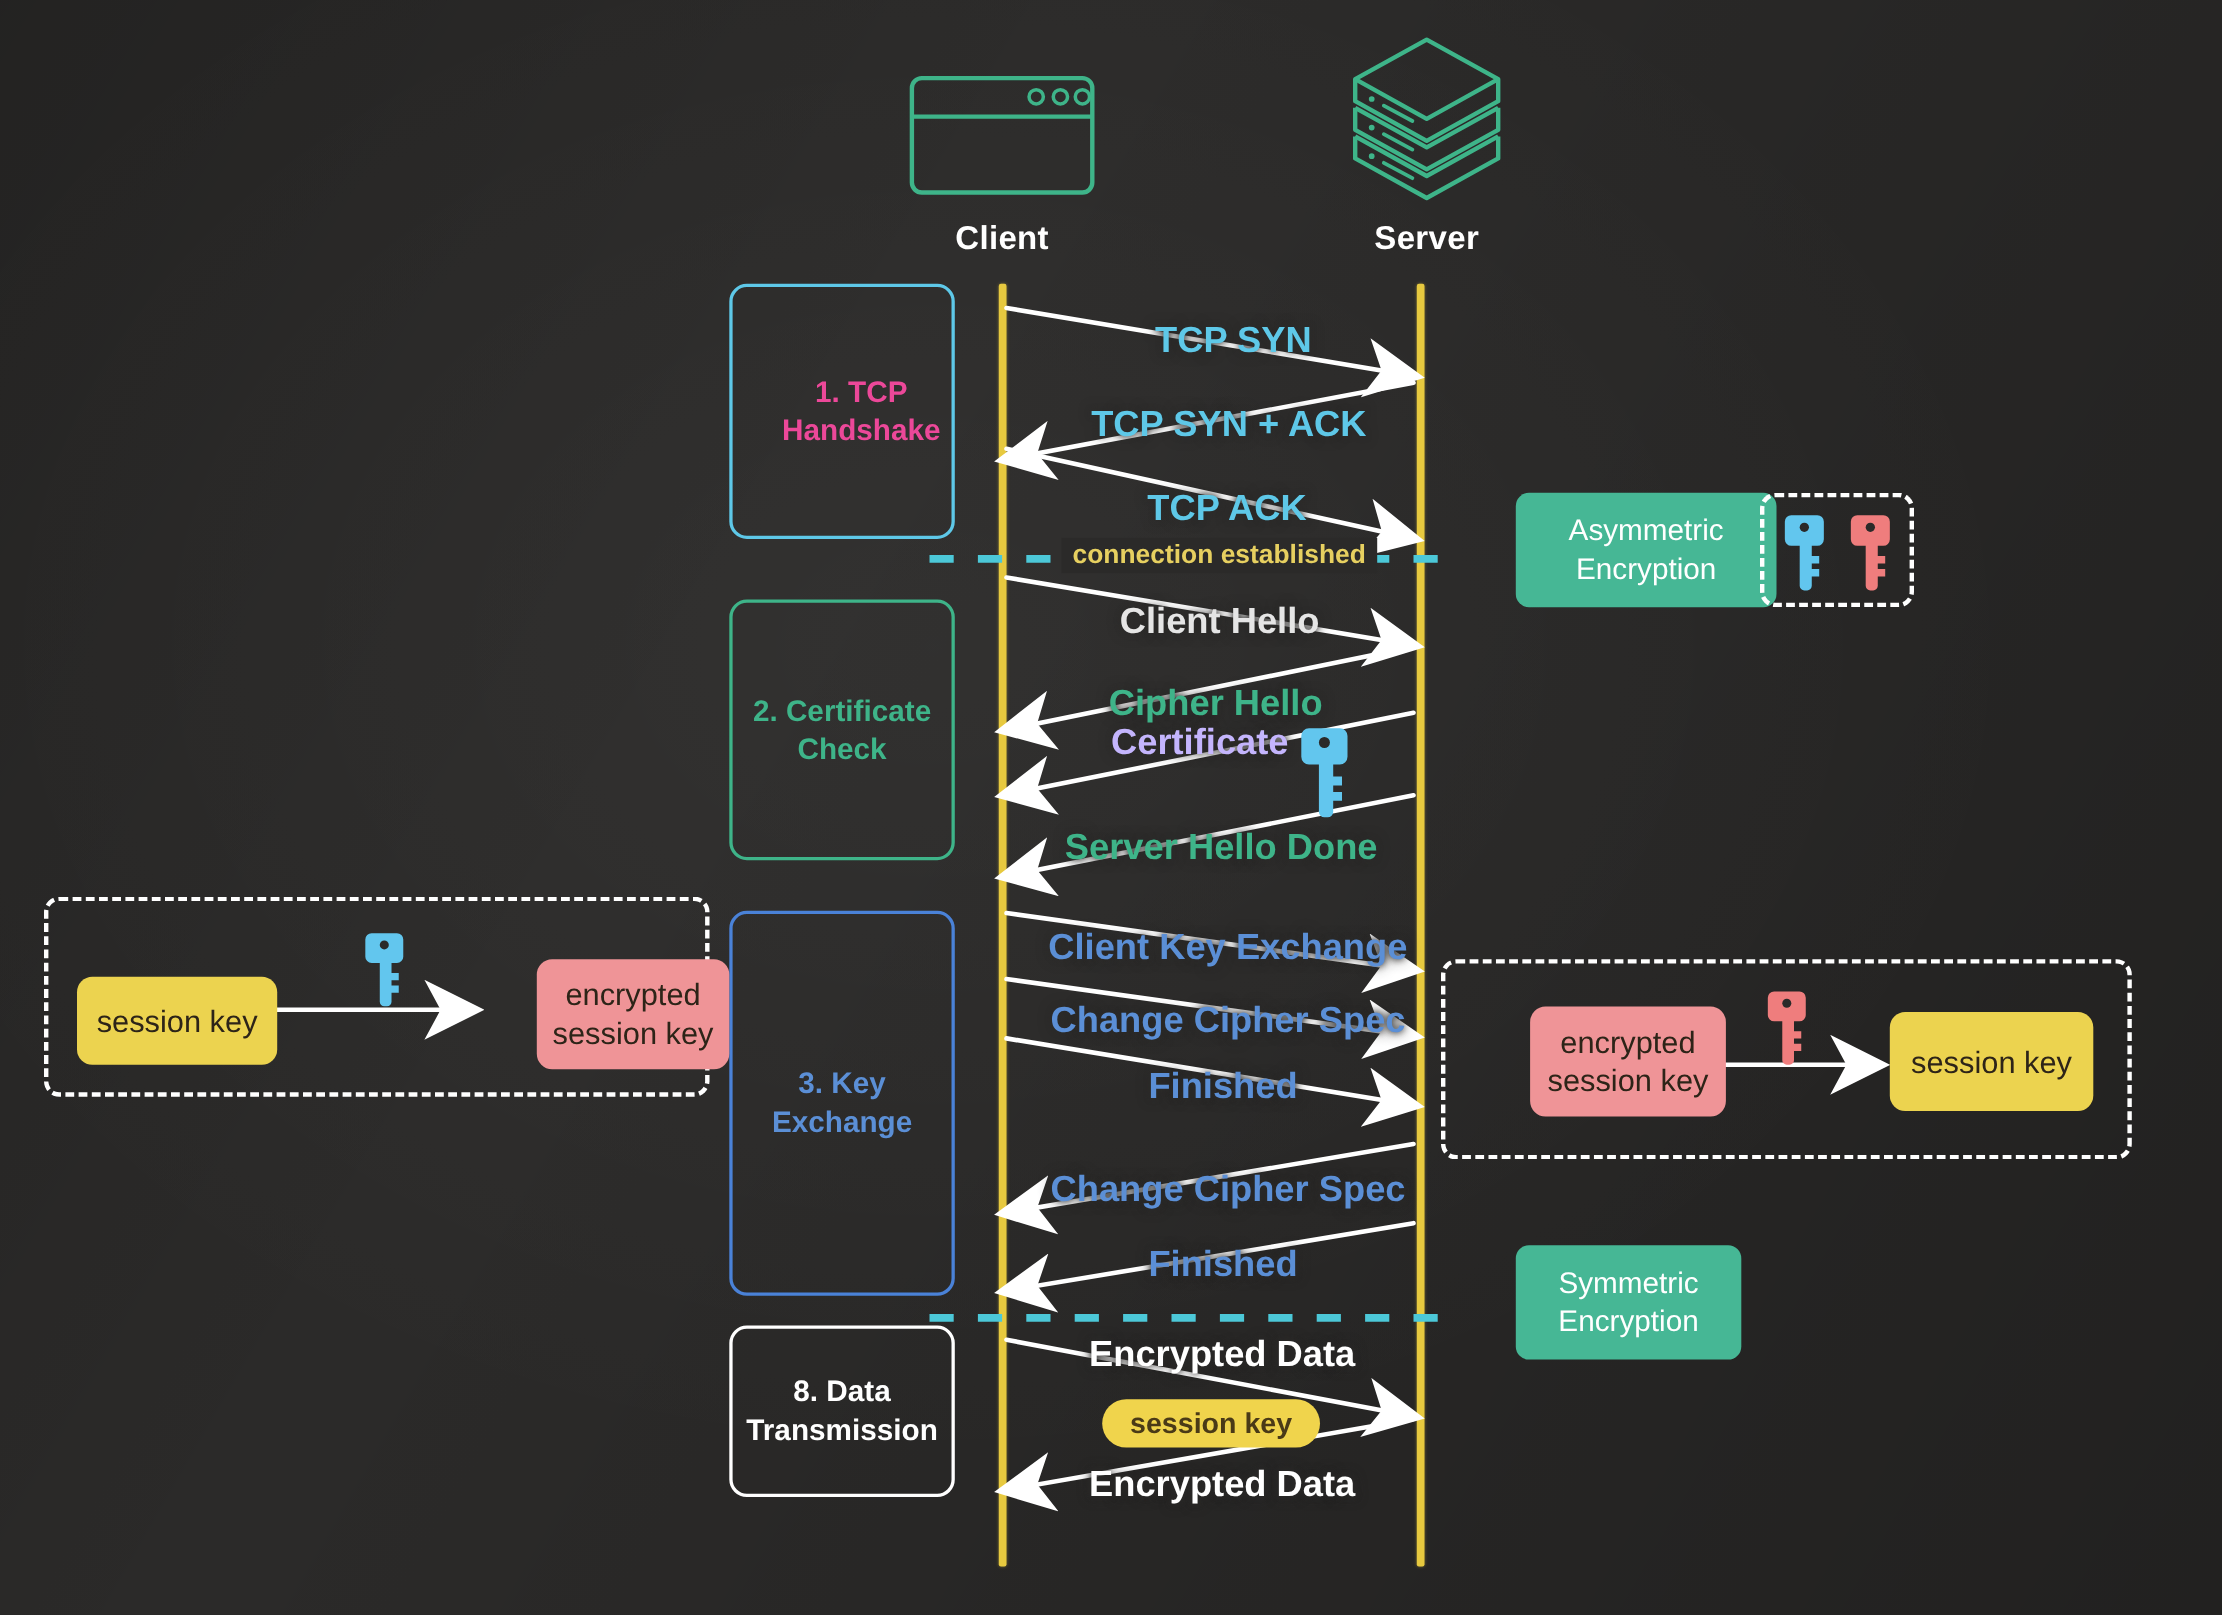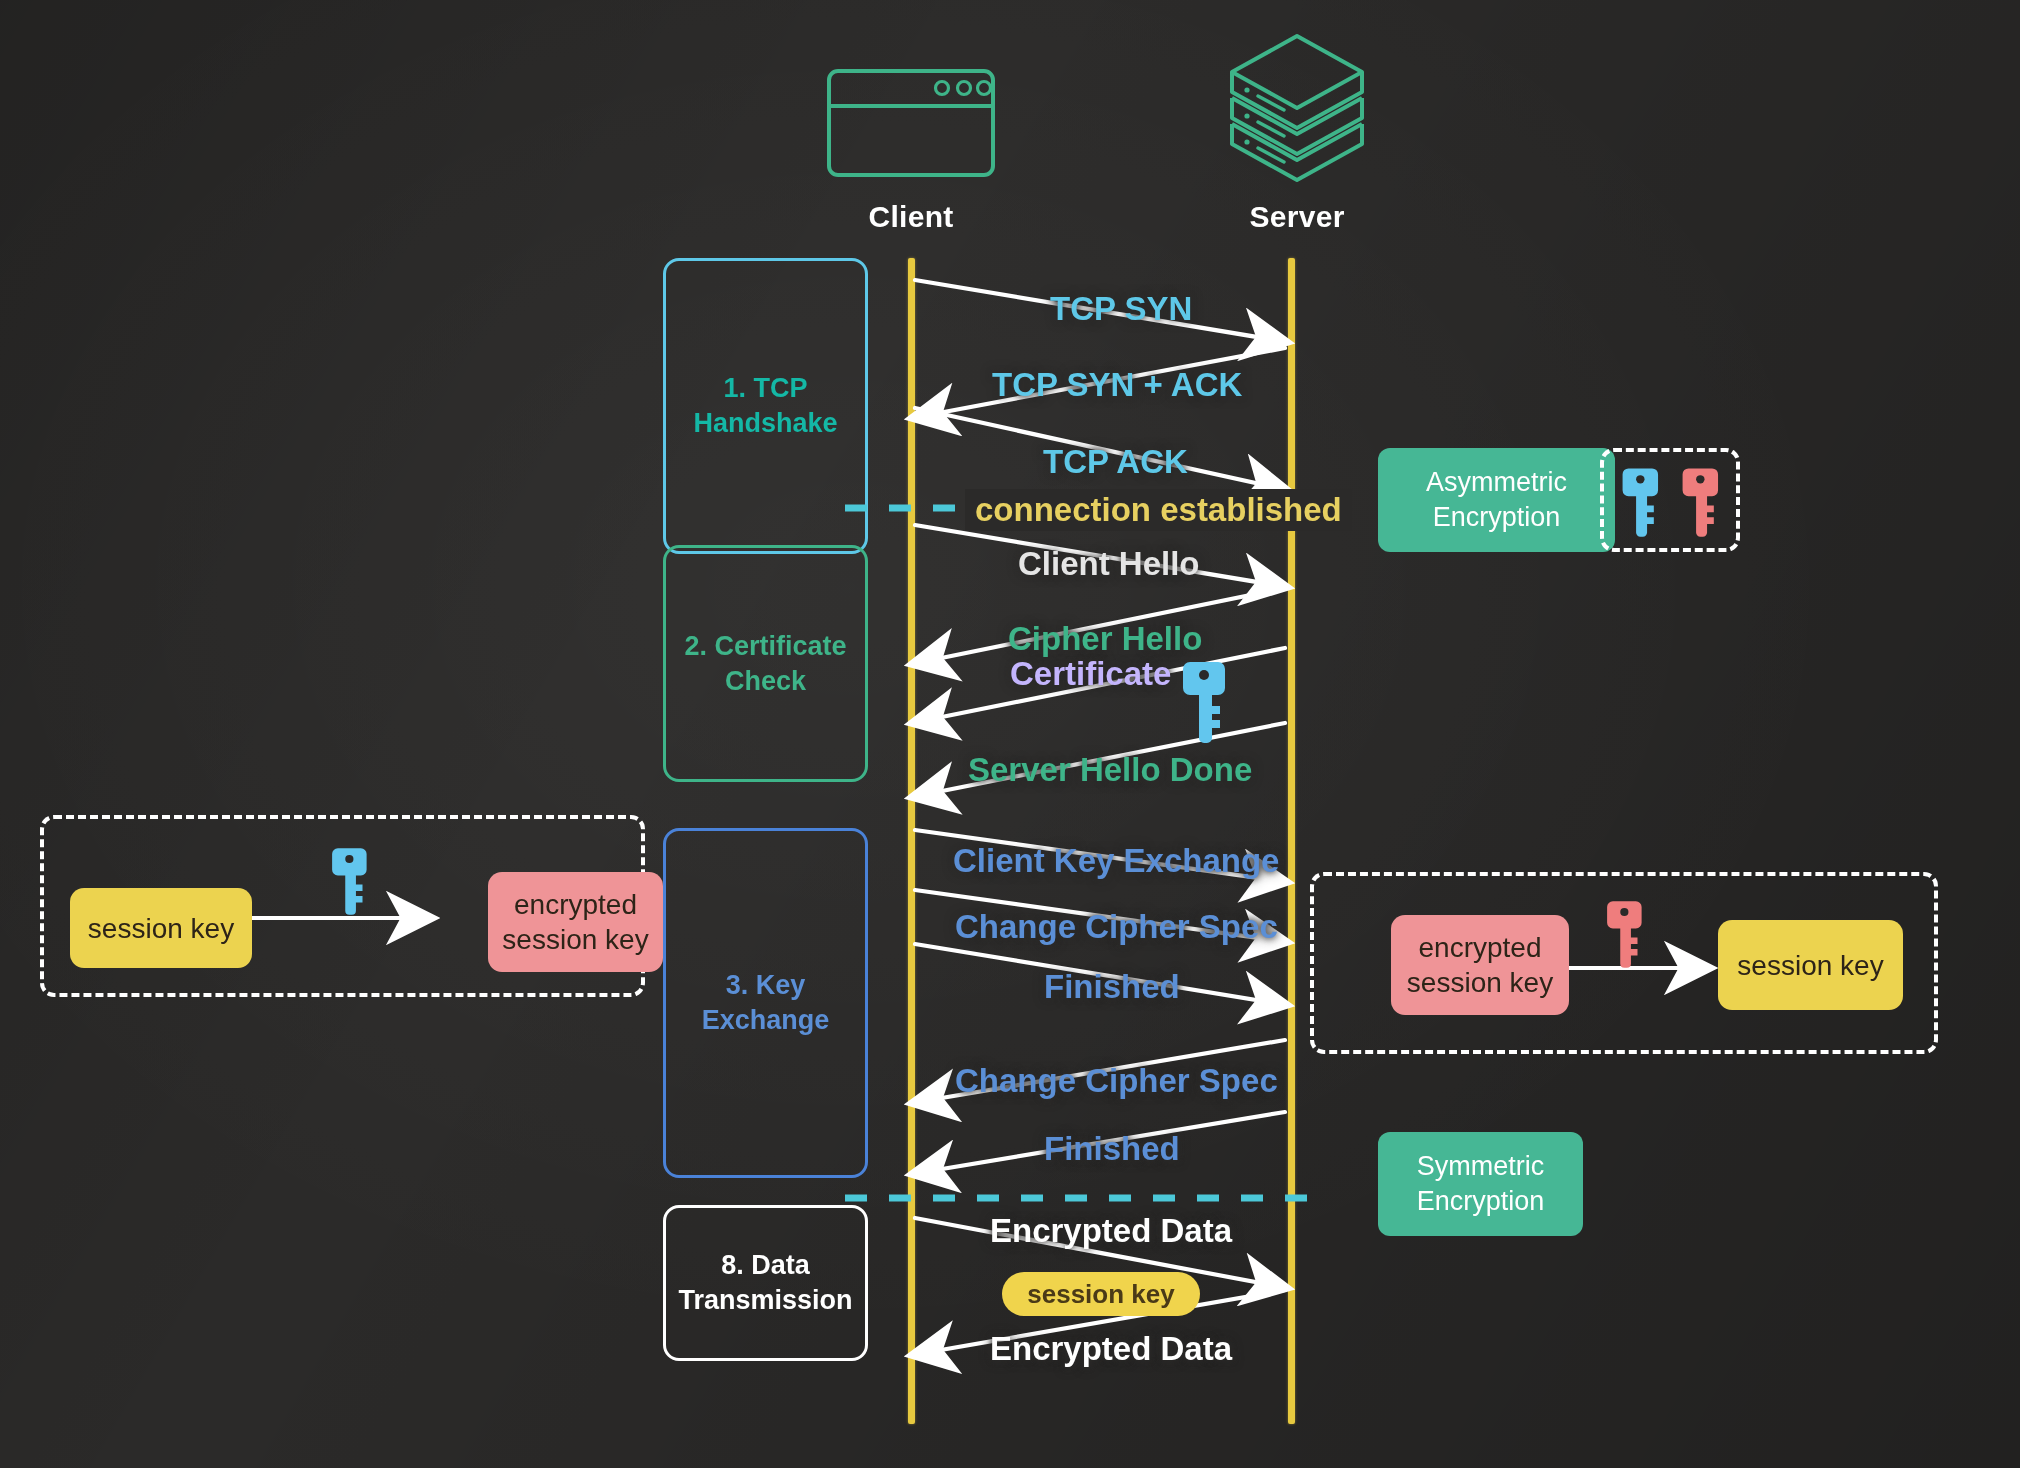--- a/index.html
+++ b/index.html
@@ -100,21 +100,21 @@
       <circle cx="25" cy="114" r="2.6" fill="#3eb489" stroke="none"></circle>
       <line x1="36" y1="120" x2="62" y2="134"></line>
     </g>
   </svg>
 </div>
 <div class="abs actor-label" style="left:1172px;top:200px;width:250px;">Server</div>
 
 <div class="lifeline" style="left:908px;top:258px;height:1166px;"></div>
 <div class="lifeline" style="left:1288px;top:258px;height:1166px;"></div>
 
-<div class="stage" style="left:663px;top:258px;width:205px;height:296px;border-color:#5ec8e8;color:#14b8a6;">
+<div class="stage" style="left:663px;top:258px;width:205px;height:232px;border-color:#5ec8e8;color:#ec4899;justify-content:flex-end;">
   <span style="white-space:pre-line;">1. TCP
 Handshake</span>
 </div>
 <div class="stage" style="left:663px;top:545px;width:205px;height:237px;border-color:#3eb489;color:#3eb489;">
   <span style="white-space:pre-line;">2. Certificate
 Check</span>
 </div>
 <div class="stage" style="left:663px;top:828px;width:205px;height:350px;border-color:#4a82d8;color:#5b8fd6;">
   <span style="white-space:pre-line;">3. Key
 Exchange</span>
@@ -175,21 +175,21 @@
 <div class="msg" style="left:953px;top:842px;color:#5b8fd6;">Client Key Exchange</div>
 <div class="msg" style="left:955px;top:908px;color:#5b8fd6;">Change Cipher Spec</div>
 <div class="msg" style="left:1044px;top:968px;color:#5b8fd6;">Finished</div>
 <div class="msg" style="left:955px;top:1062px;color:#5b8fd6;">Change Cipher Spec</div>
 <div class="msg" style="left:1044px;top:1130px;color:#5b8fd6;">Finished</div>
 
 <div class="msg" style="left:990px;top:1212px;color:#ffffff;font-weight:700;">Encrypted Data</div>
 <div class="msg" style="left:990px;top:1330px;color:#ffffff;font-weight:700;">Encrypted Data</div>
 
 <div class="abs" style="left:965px;top:489px;background:#2b2a29;padding:2px 10px;
-      color:#e7d060;font-size:33px;font-weight:700;white-space:nowrap;">connection established</div>
+      color:#e7d060;font-size:24px;font-weight:700;white-space:nowrap;">connection established</div>
 
 <div class="pill" style="left:1002px;top:1272px;width:198px;height:44px;">
   <span>session key</span>
 </div>
 
 <div class="abs" style="left:1178px;top:658px;">
   <svg width="56" height="90" viewBox="0 0 56 90">
     <path d="M12 4 H40 A7 7 0 0 1 47 11 V30 A7 7 0 0 1 40 37 H34 V48 H42 V56 H34 V62 H42 V70 H34 V80
              A5 5 0 0 1 29 85 H26 A5 5 0 0 1 21 80 V37 H12 A7 7 0 0 1 5 30 V11 A7 7 0 0 1 12 4 Z" fill="#62c6ee"></path>
     <circle cx="26" cy="17" r="5" fill="#2b2a29"></circle>

